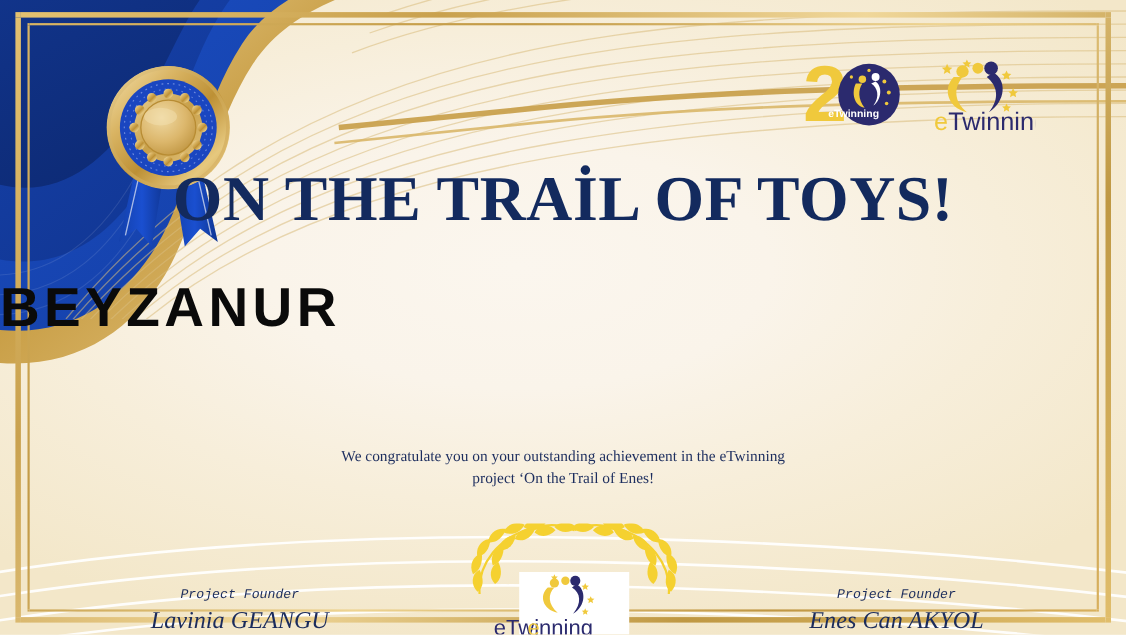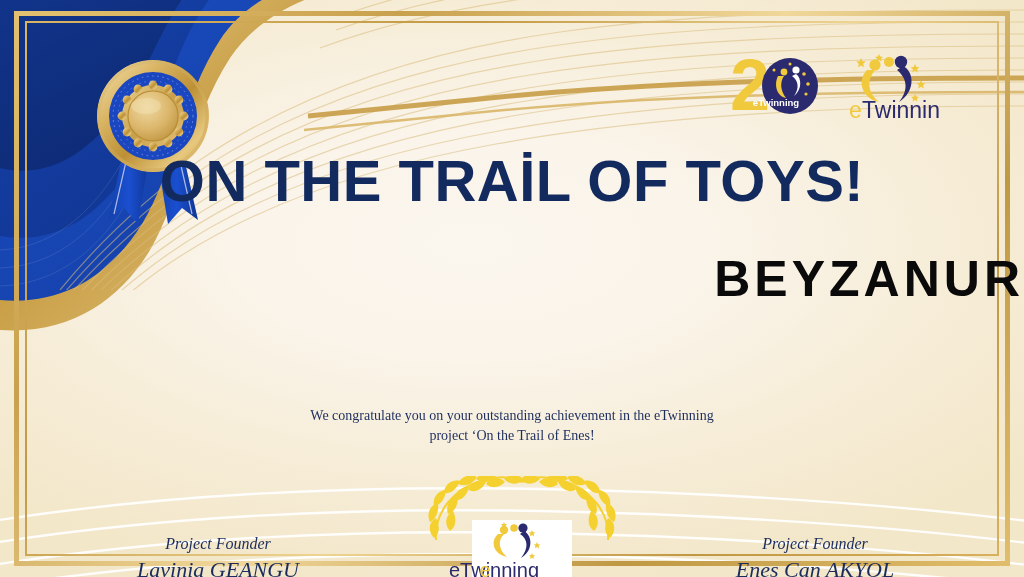--- a/index.html
+++ b/index.html
@@ -22,31 +22,31 @@
   .frame-outer{position:absolute;left:14px;top:11px;right:14px;bottom:11px;
      border:5px solid transparent;
      border-image:linear-gradient(135deg,#e3c170,#c9a14e 25%,#f0d79a 50%,#bf9843 75%,#e0bd6b) 1;
      pointer-events:none;}
   .frame-inner{position:absolute;left:25px;top:21px;right:25px;bottom:21px;
      border:2px solid transparent;
      border-image:linear-gradient(135deg,#d9b563,#c29a46 30%,#eed492 55%,#c09743 80%,#d8b05e) 1;
      pointer-events:none;}
   
   .title{position:absolute;left:0;right:0;top:152px;text-align:center;
-     font-family:Liberation Sans, sans-serif;font-weight:bold;font-size:58px;
+     font-family:Liberation Serif, serif;font-weight:bold;font-size:58px;
      letter-spacing:.5px;color:#132a5e;line-height:1;white-space:nowrap;}
-  .recipient{position:absolute;left:0;right:0;top:252px;text-align:right;
+  .recipient{position:absolute;left:0;right:0;top:252px;text-align:left;
      font-family:"Liberation Sans",sans-serif;font-weight:bold;font-size:50px;
      letter-spacing:4px;color:#0a0a0a;line-height:1.10;}
   .congrats{position:absolute;left:160px;right:160px;top:406px;text-align:center;
      font-family:"Liberation Serif",serif;font-size:14px;color:#1c2d5e;
      line-height:1.42;}
   .sig{position:absolute;text-align:center;color:#1b2c5c;
      font-family:"Liberation Serif",serif;font-style:italic;}
-  .sig .role{font-size:16px;line-height:1.35;}
+  .sig .role{font-size:12px;line-height:1.35;font-family:Liberation Mono, monospace;}
   .sig .name{font-size:22px;line-height:1.35;}
   #sig-left{left:98px;top:533px;width:240px;}
   #sig-right{left:690px;top:533px;width:250px;}
   
   #medal{position:absolute;left:86px;top:54px;width:134px;height:180px;}
   
   #logo20{position:absolute;left:728px;top:52px;width:100px;height:64px;}
   #logoET{position:absolute;left:845px;top:50px;width:96px;height:70px;}
   #wreath{position:absolute;left:424px;top:476px;width:196px;height:101px;}
 </style>

